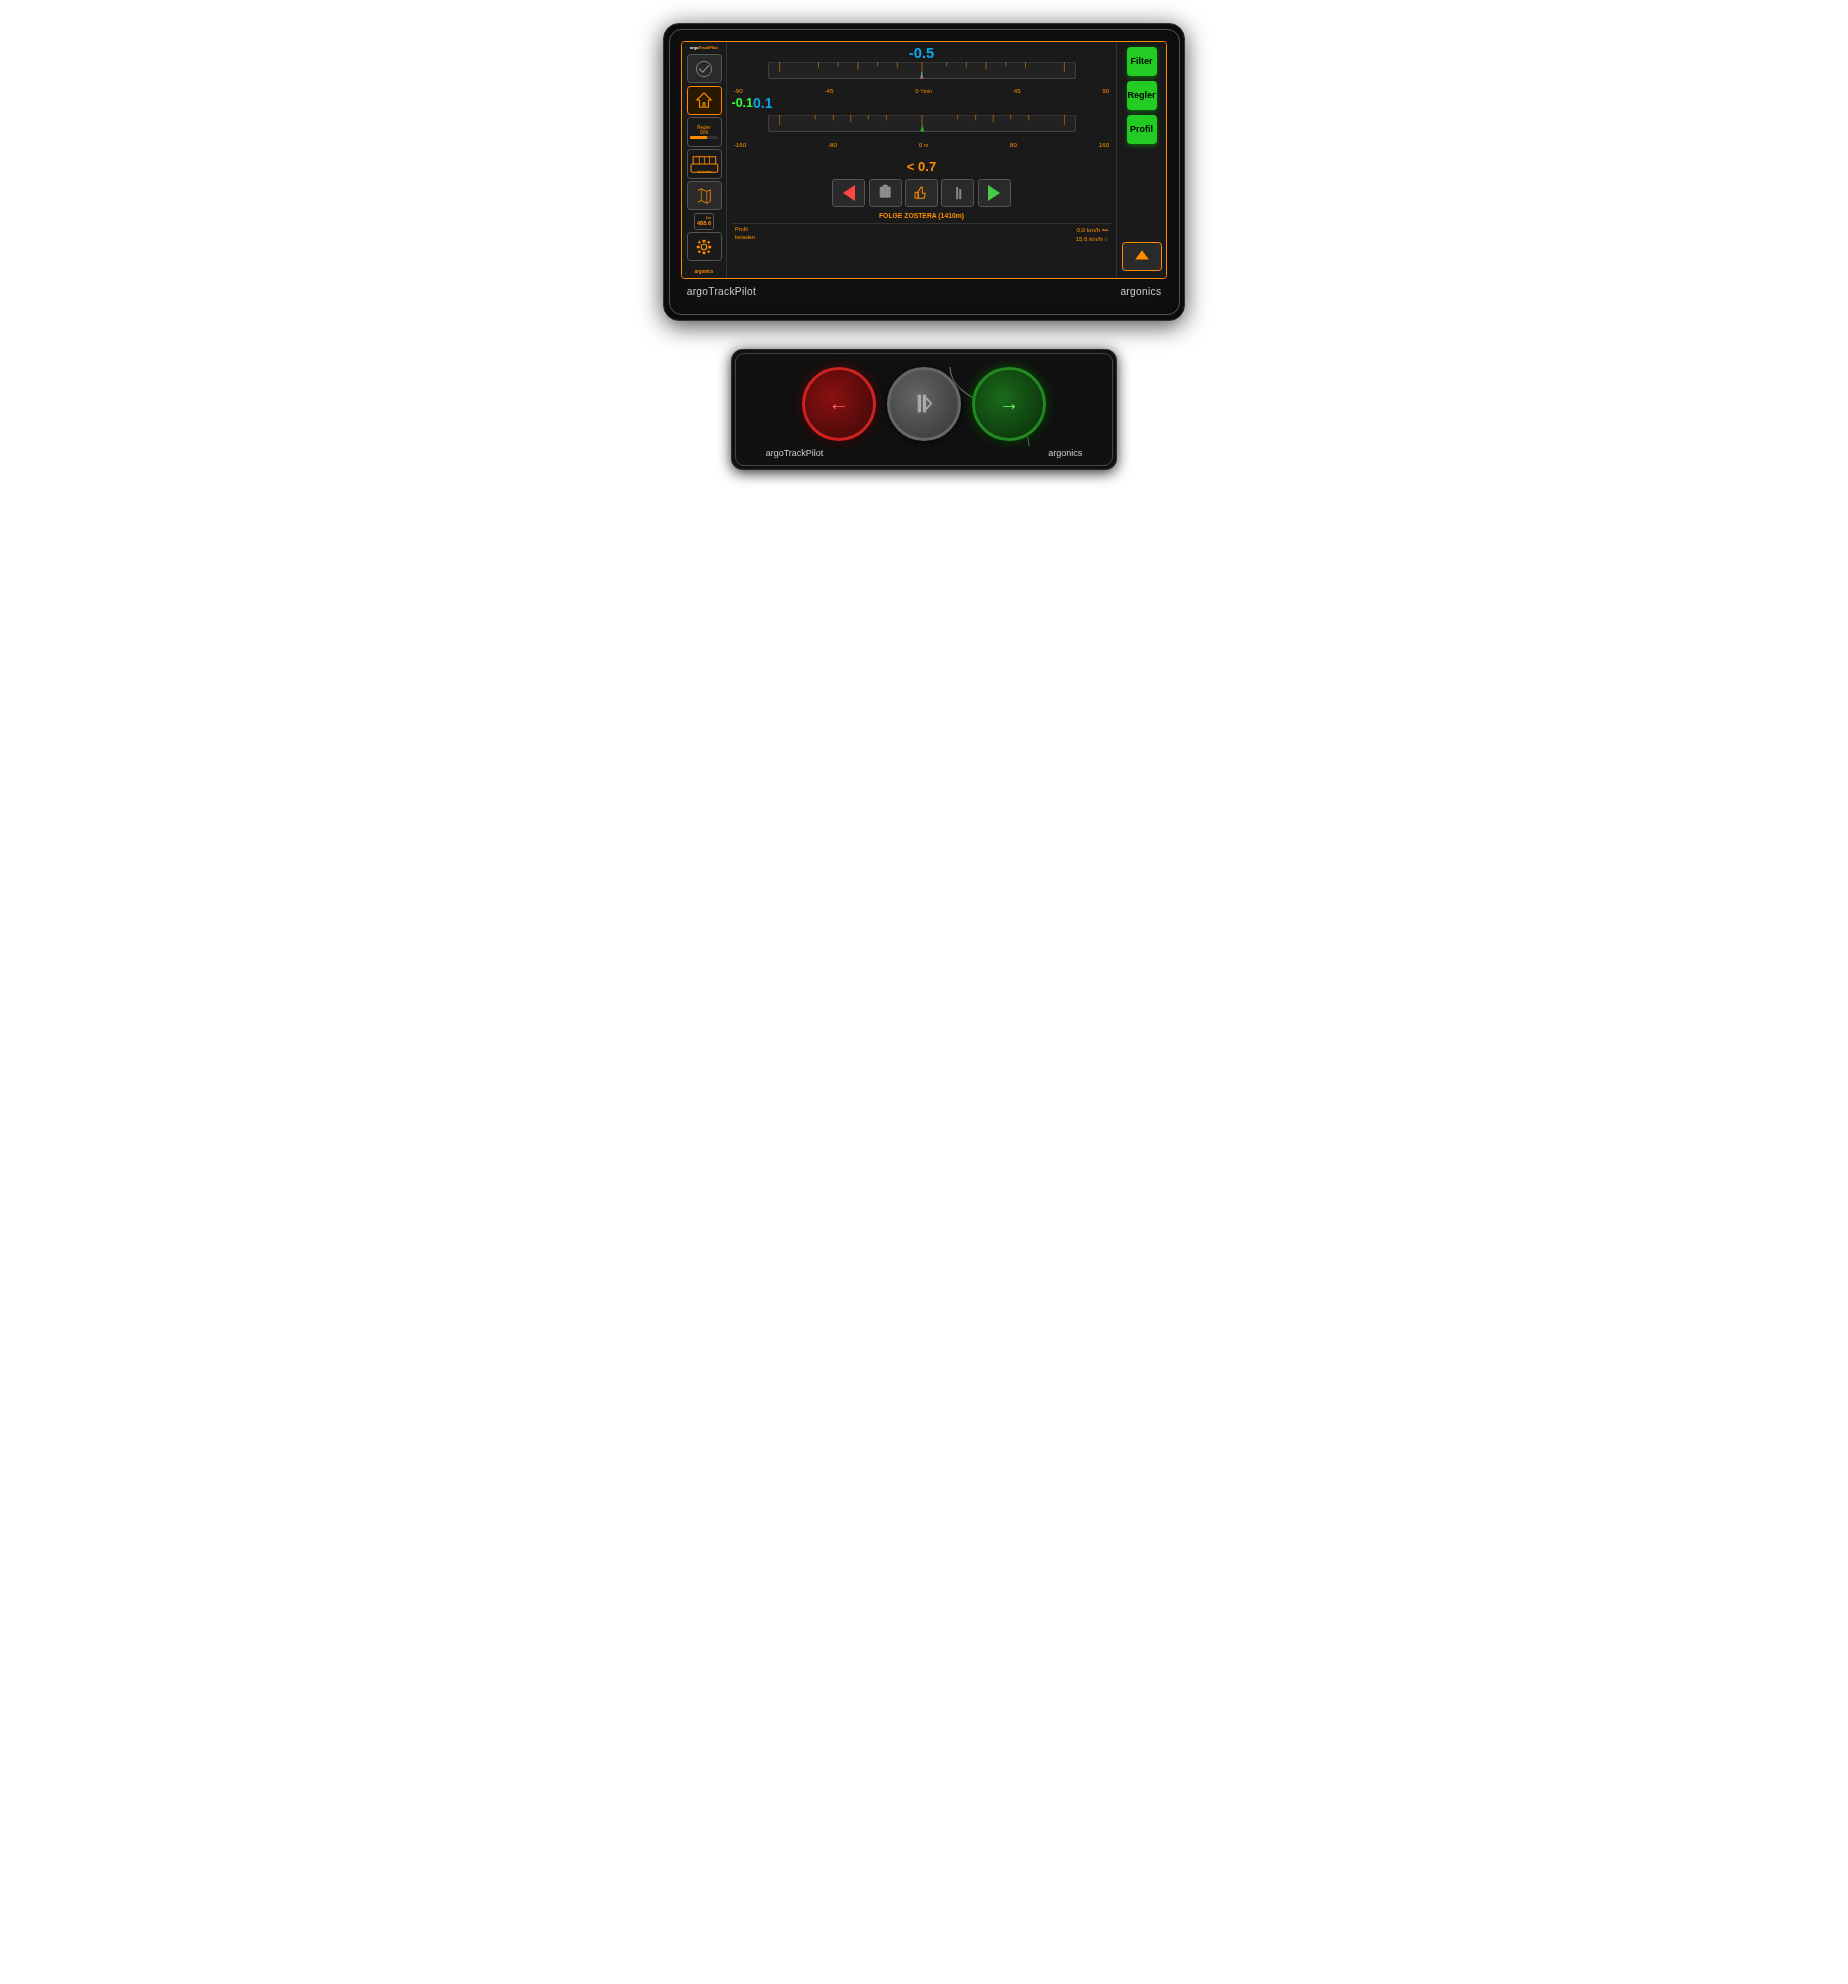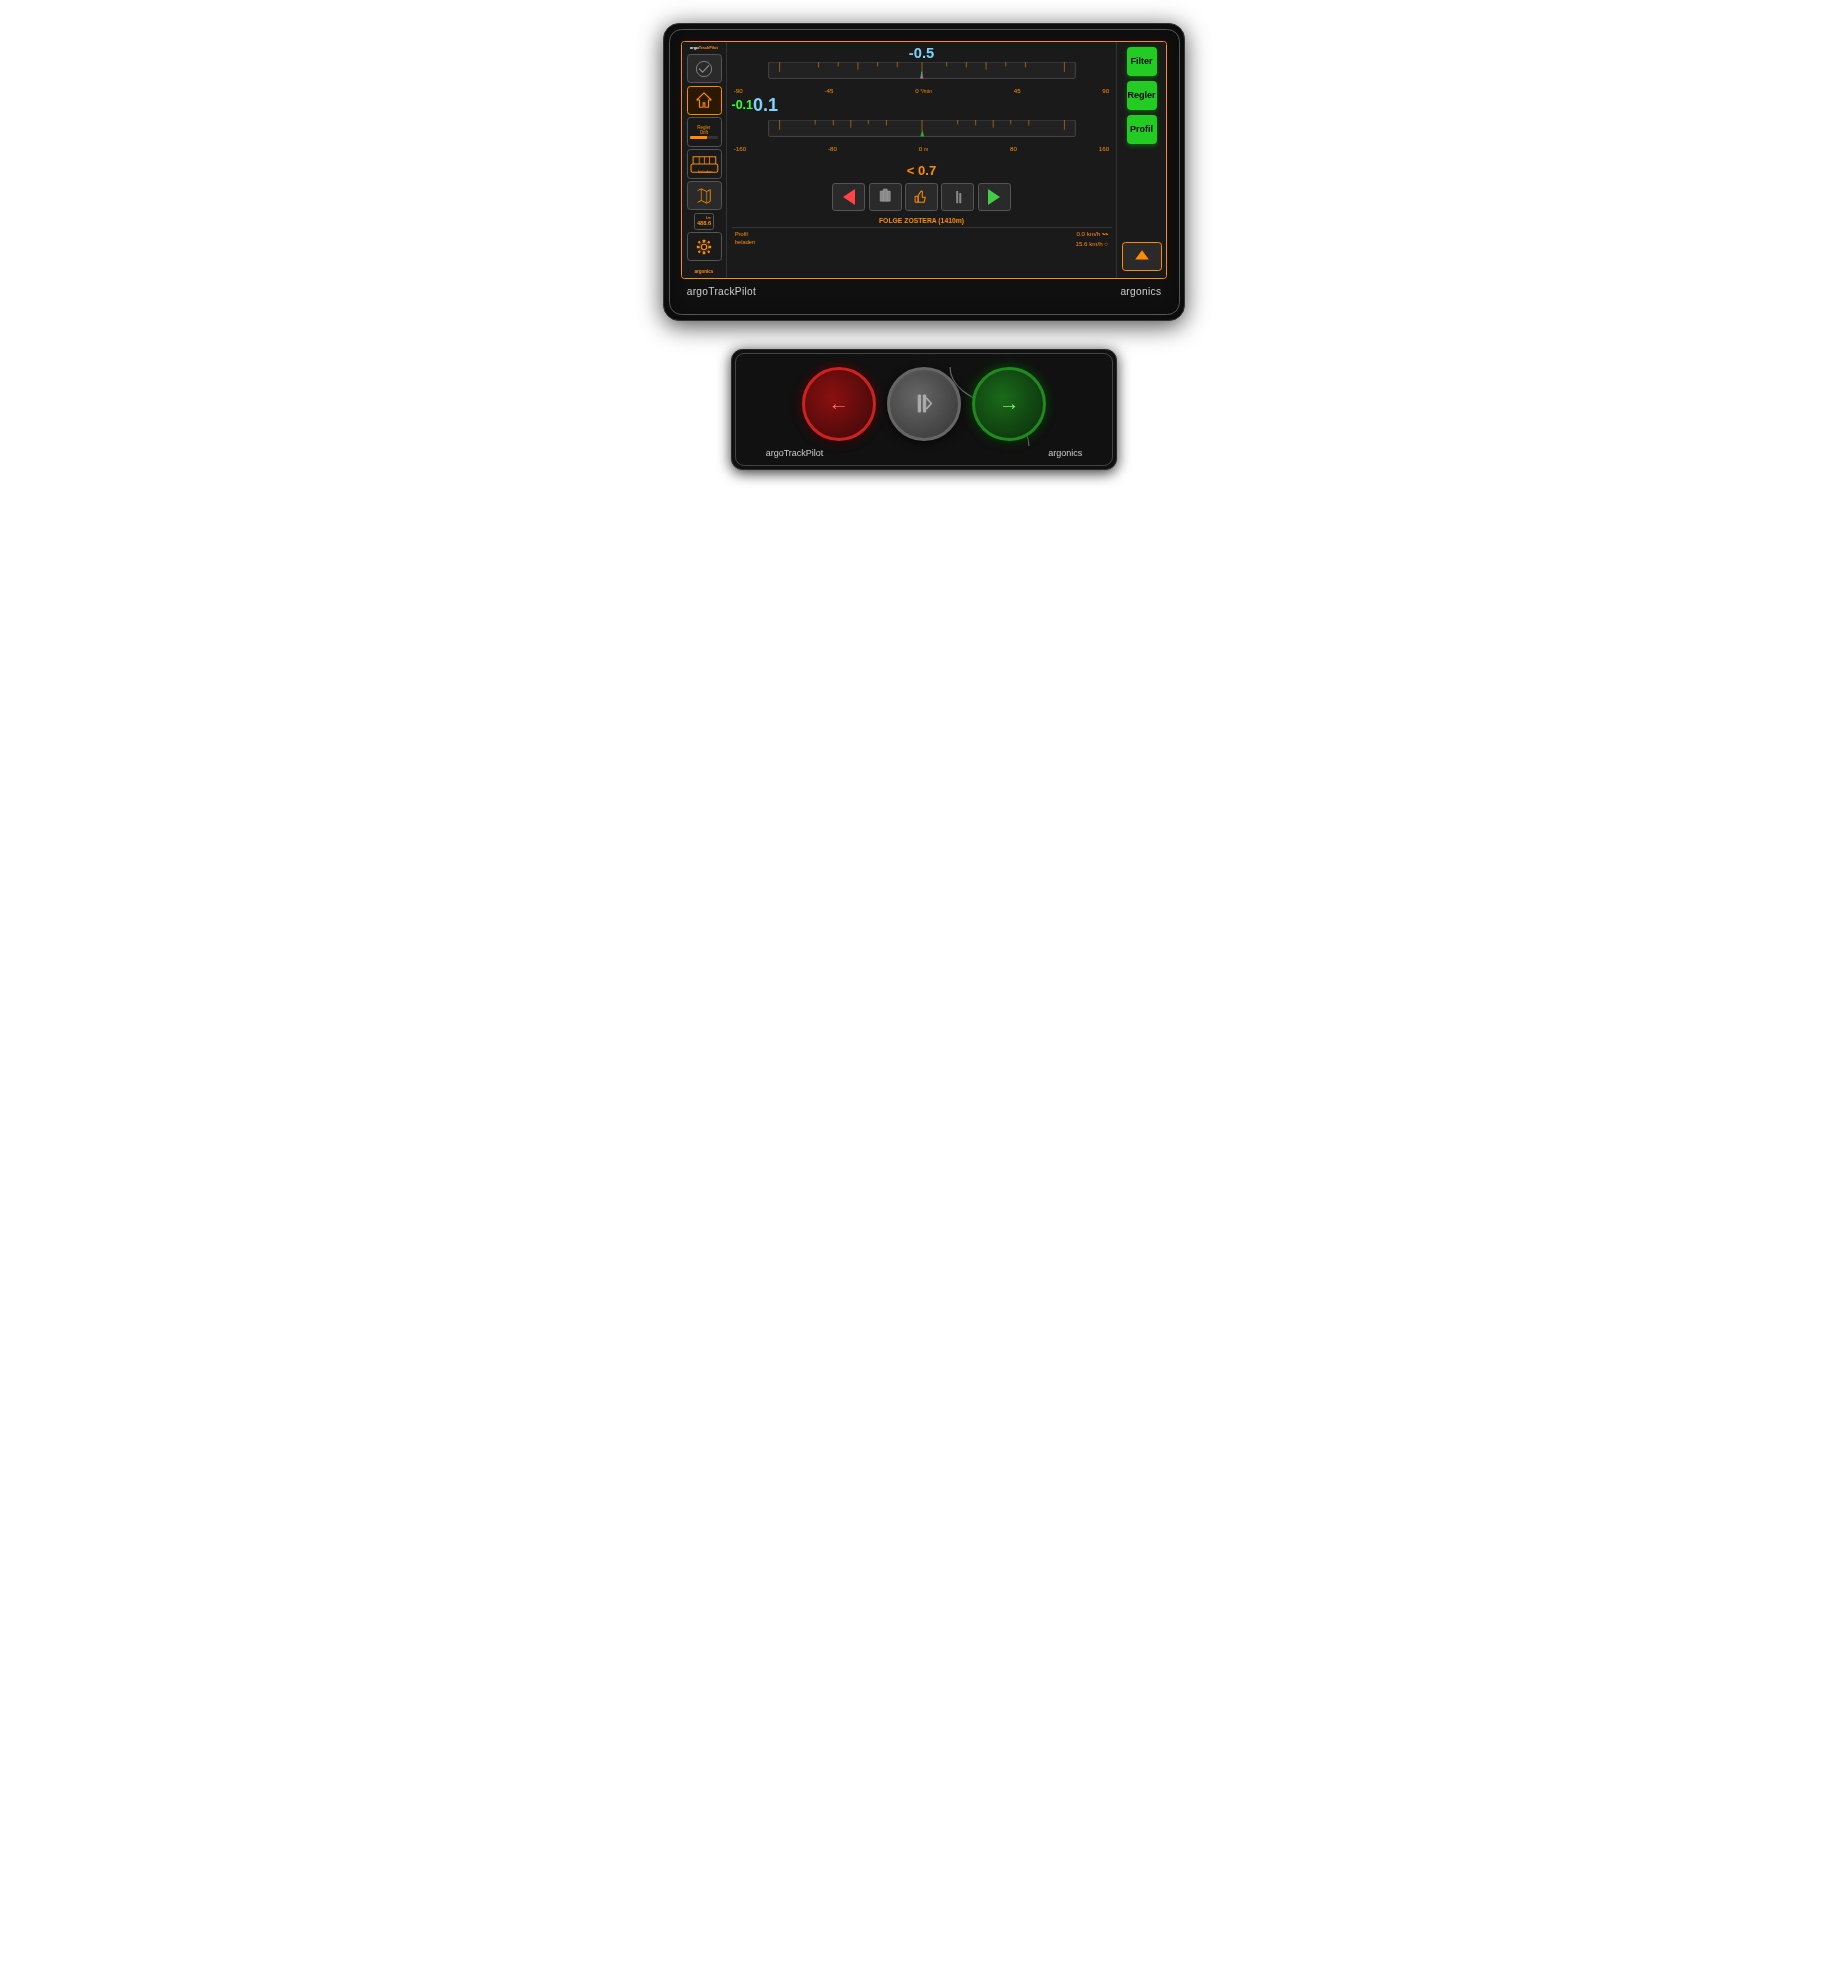--- a/index.html
+++ b/index.html
@@ -228,21 +228,21 @@
       align-items: center;
       position: relative;
     }
 
     .value-display {
       font-size: 14.7px;
       font-weight: bold;
       text-align: center;
       line-height: 1.1;
     }
-    .val-red { color: #7dd3fc; }
+    .val-red { color: #0ea5e9; }
     .val-green { color: #33ff33; }
     .val-orange { color: #ff8c00; }
 
     .ruler-labels {
       display: flex;
       justify-content: space-between;
       padding: 0 2.3px;
       color: #ff8c00;
       font-size: 6.2px;
       margin-top: 0.6px;
@@ -542,21 +542,21 @@
             <span>-45</span>
             <span>0 <span style="color:#ff8c00;font-size:5.1px">°/min</span></span>
             <span>45</span>
             <span>90</span>
           </div>
         </div>
       </div>
 
       <div class="mid-values">
         <div class="value-display val-green" style="font-size:12.5px">-0.1</div>
-        <div class="value-display val-red" style="font-size:18px">0.1</div>
+        <div class="value-display val-red" style="font-size:14px">0.1</div>
       </div>
 
       <div class="ruler-section">
         <div style="width:100%;position:relative;">
           <svg class="ruler-svg" viewBox="0 0 560 42">
             <rect x="0" y="0" width="560" height="30" rx="2" fill="#222" stroke="#666" stroke-width="1"></rect>
             <g stroke="#ff8c00" stroke-width="1">
 
               <line x1="20" y1="0" x2="20" y2="18"></line>
               <line x1="150" y1="0" x2="150" y2="14"></line>

